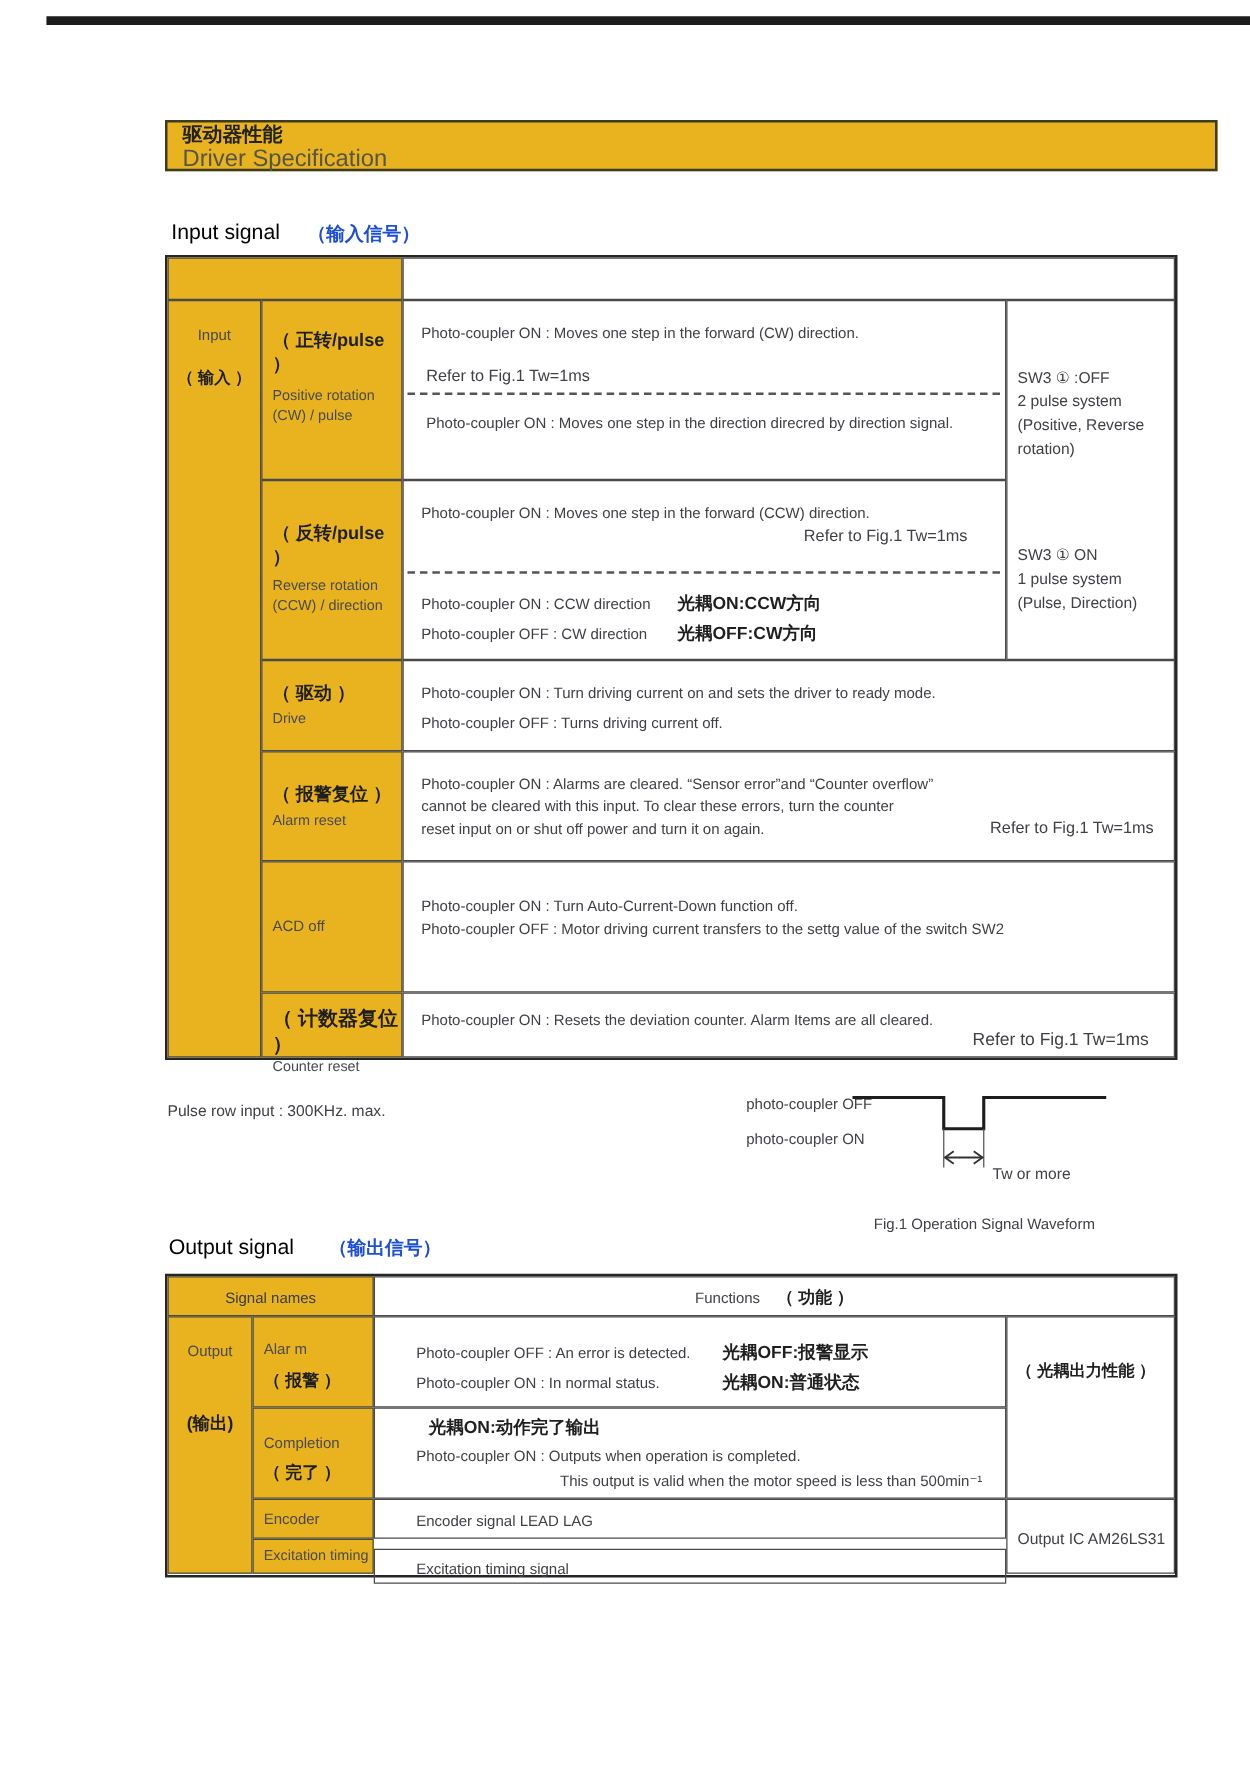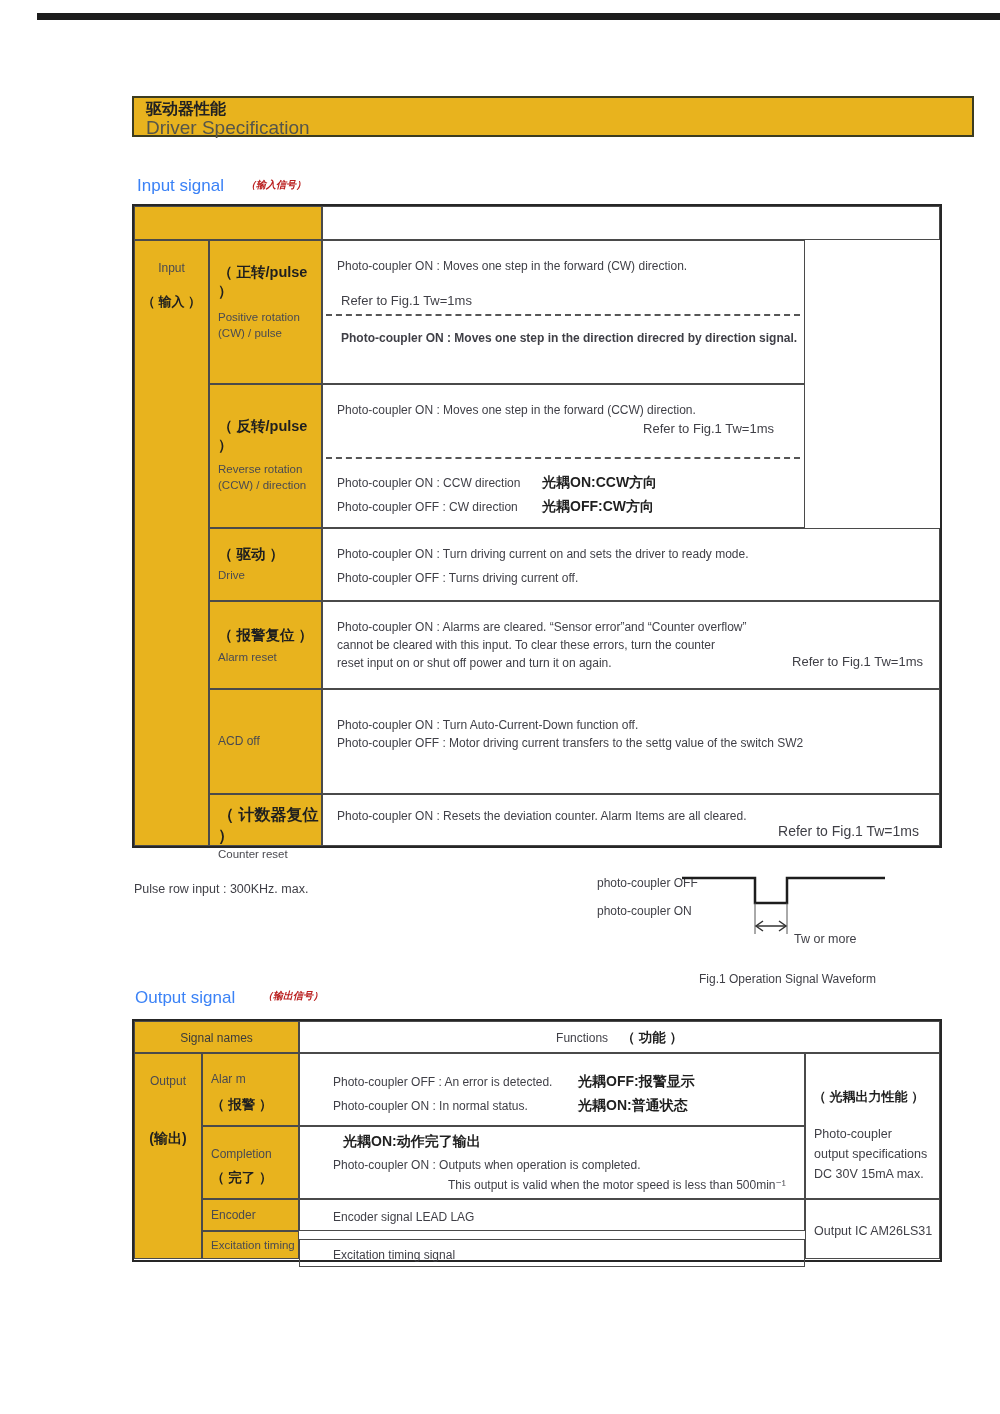--- a/index.html
+++ b/index.html
@@ -4,22 +4,22 @@
 <style>
   html,body{margin:0;padding:0;background:#fff;}
   .page{position:relative;width:1000px;height:1350px;background:#ffffff;overflow:hidden;
         font-family:"Liberation Sans","DejaVu Sans",sans-serif;color:#3d3d3d;margin-left:37px;}
   .abs{position:absolute;}
   .bar-top{left:0;top:13px;width:1000px;height:7px;background:#1c1c1c;}
   .bar-bottom{left:0;top:1401px;width:1000px;height:13px;background:#e8b31e;}
   .banner{left:95px;top:96px;width:826px;height:35px;background:#e8b31e;border:2px solid #3c3c20;padding:2px 0 0 12px;}
   .banner .cn{font-size:16px;font-weight:bold;color:#222;line-height:18px;}
   .banner .en{font-size:19px;color:#55554a;line-height:19px;}
-  .h-en{font-size:17px;color:#3b82f6;}
-  .h-cn{font-size:10px;font-weight:bold;color:#b91c1c;font-style:italic;}
+  .h-en{font-size:17px;color:#000000;}
+  .h-cn{font-size:15px;font-weight:bold;color:#1d4ed8;}
   .tbl{position:absolute;border:2px solid #262626;background:#fff;}
   .cell{position:absolute;box-sizing:border-box;border:1px solid #4a4a4a;}
   .yellow{background:#e8b31e;}
   .cjk{font-weight:bold;color:#1f1f1f;}
   .txt{font-size:12px;line-height:18px;color:#3f3f46;}
   .small{font-size:11.5px;color:#4a4a50;}
   .dash{position:absolute;border-top:2px dashed #555;height:0;}
   .side{font-size:12.5px;line-height:19px;color:#3f3f46;}
   .refer{font-size:13px;color:#3f3f46;}
 </style>
@@ -51,40 +51,53 @@
 
     <div class="cell yellow" style="left:75px;top:34px;width:113px;height:144px;padding:22px 0 0 8px;">
       <div class="cjk" style="font-size:14.5px;">（ 正转/pulse ）</div>
       <div class="small" style="margin-top:8px;line-height:16px;">Positive rotation</div>
       <div class="small" style="line-height:16px;">(CW) / pulse</div>
     </div>
     <div class="cell" style="left:188px;top:34px;width:483px;height:144px;">
       <div class="txt abs" style="left:14px;top:16px;">Photo-coupler ON : Moves one step in the forward (CW)  direction.</div>
       <div class="refer abs" style="left:18px;top:52px;">Refer to Fig.1 Tw=1ms</div>
       <div class="dash" style="left:3px;top:73px;width:474px;"></div>
-      <div class="txt abs" style="left:18px;top:88px;font-weight:bold;">Photo-coupler ON : Moves one step in the direction  direcred by   direction signal.</div>
+      <div class="txt abs" style="left:18px;top:88px;">Photo-coupler ON : Moves one step in the direction  direcred by   direction signal.</div>
     </div>
 
     <div class="cell yellow" style="left:75px;top:178px;width:113px;height:144px;padding:32px 0 0 8px;">
       <div class="cjk" style="font-size:14.5px;">（ 反转/pulse ）</div>
       <div class="small" style="margin-top:6px;line-height:16px;">Reverse rotation</div>
       <div class="small" style="line-height:16px;">(CCW) / direction</div>
     </div>
     <div class="cell" style="left:188px;top:178px;width:483px;height:144px;">
       <div class="txt abs" style="left:14px;top:16px;">Photo-coupler ON : Moves one step in the forward (CCW) direction.</div>
       <div class="refer abs" style="right:30px;top:36px;">Refer to Fig.1 Tw=1ms</div>
       <div class="dash" style="left:3px;top:72px;width:474px;"></div>
       <div class="txt abs" style="left:14px;top:88px;">
         <span style="display:inline-block;width:205px;">Photo-coupler ON : CCW direction</span><span class="cjk" style="font-size:14px;">光耦ON:CCW方向</span>
       </div>
       <div class="txt abs" style="left:14px;top:112px;">
         <span style="display:inline-block;width:205px;">Photo-coupler OFF : CW direction</span><span class="cjk" style="font-size:14px;">光耦OFF:CW方向</span>
       </div>
     </div>
 
+    <div class="cell" style="left:671px;top:34px;width:135px;height:288px;">
+      <div class="side abs" style="left:8px;top:52px;">
+        <div>SW3 ① :OFF</div>
+        <div>2 pulse system</div>
+        <div>(Positive, Reverse</div>
+        <div>rotation)</div>
+      </div>
+      <div class="side abs" style="left:8px;top:194px;">
+        <div>SW3 ① ON</div>
+        <div>1 pulse system</div>
+        <div>(Pulse, Direction)</div>
+      </div>
+    </div>
 
     <div class="cell yellow" style="left:75px;top:322px;width:113px;height:73px;padding:16px 0 0 8px;">
       <div class="cjk" style="font-size:14.5px;">（ 驱动 ）</div>
       <div class="small" style="margin-top:5px;">Drive</div>
     </div>
     <div class="cell" style="left:188px;top:322px;width:618px;height:73px;">
       <div class="txt abs" style="left:14px;top:16px;">Photo-coupler ON : Turn driving current on and sets the driver to ready mode.</div>
       <div class="txt abs" style="left:14px;top:40px;">Photo-coupler OFF : Turns driving current off.</div>
     </div>
 
@@ -170,25 +183,20 @@
       <div class="cjk" style="font-size:13.5px;margin-top:8px;">（ 完了 ）</div>
     </div>
     <div class="cell" style="left:165px;top:105px;width:506px;height:73px;">
       <div class="cjk abs" style="left:43px;top:6px;font-size:14px;">光耦ON:动作完了输出</div>
       <div class="txt abs" style="left:33px;top:29px;">Photo-coupler ON : Outputs when operation is completed.</div>
       <div class="txt abs" style="left:148px;top:49px;">This output is valid when the motor speed is less than 500min⁻¹</div>
     </div>
 
     <div class="cell" style="left:671px;top:32px;width:135px;height:146px;">
       <div class="cjk abs" style="left:7px;top:34px;font-size:13px;">（ 光耦出力性能 ）</div>
-      <div class="side abs" style="left:8px;top:70px;line-height:20px;">
-        <div>Photo-coupler</div>
-        <div>output specifications</div>
-        <div>DC 30V 15mA max.</div>
-      </div>
     </div>
 
     <div class="cell yellow" style="left:68px;top:178px;width:97px;height:32px;padding:8px 0 0 8px;">
       <div class="small" style="font-size:12px;">Encoder</div>
     </div>
     <div class="cell" style="left:165px;top:178px;width:506px;height:32px;">
       <div class="txt abs" style="left:33px;top:8px;">Encoder signal LEAD LAG</div>
     </div>
 
     <div class="cell yellow" style="left:68px;top:210px;width:97px;height:28px;padding:7px 0 0 8px;">

